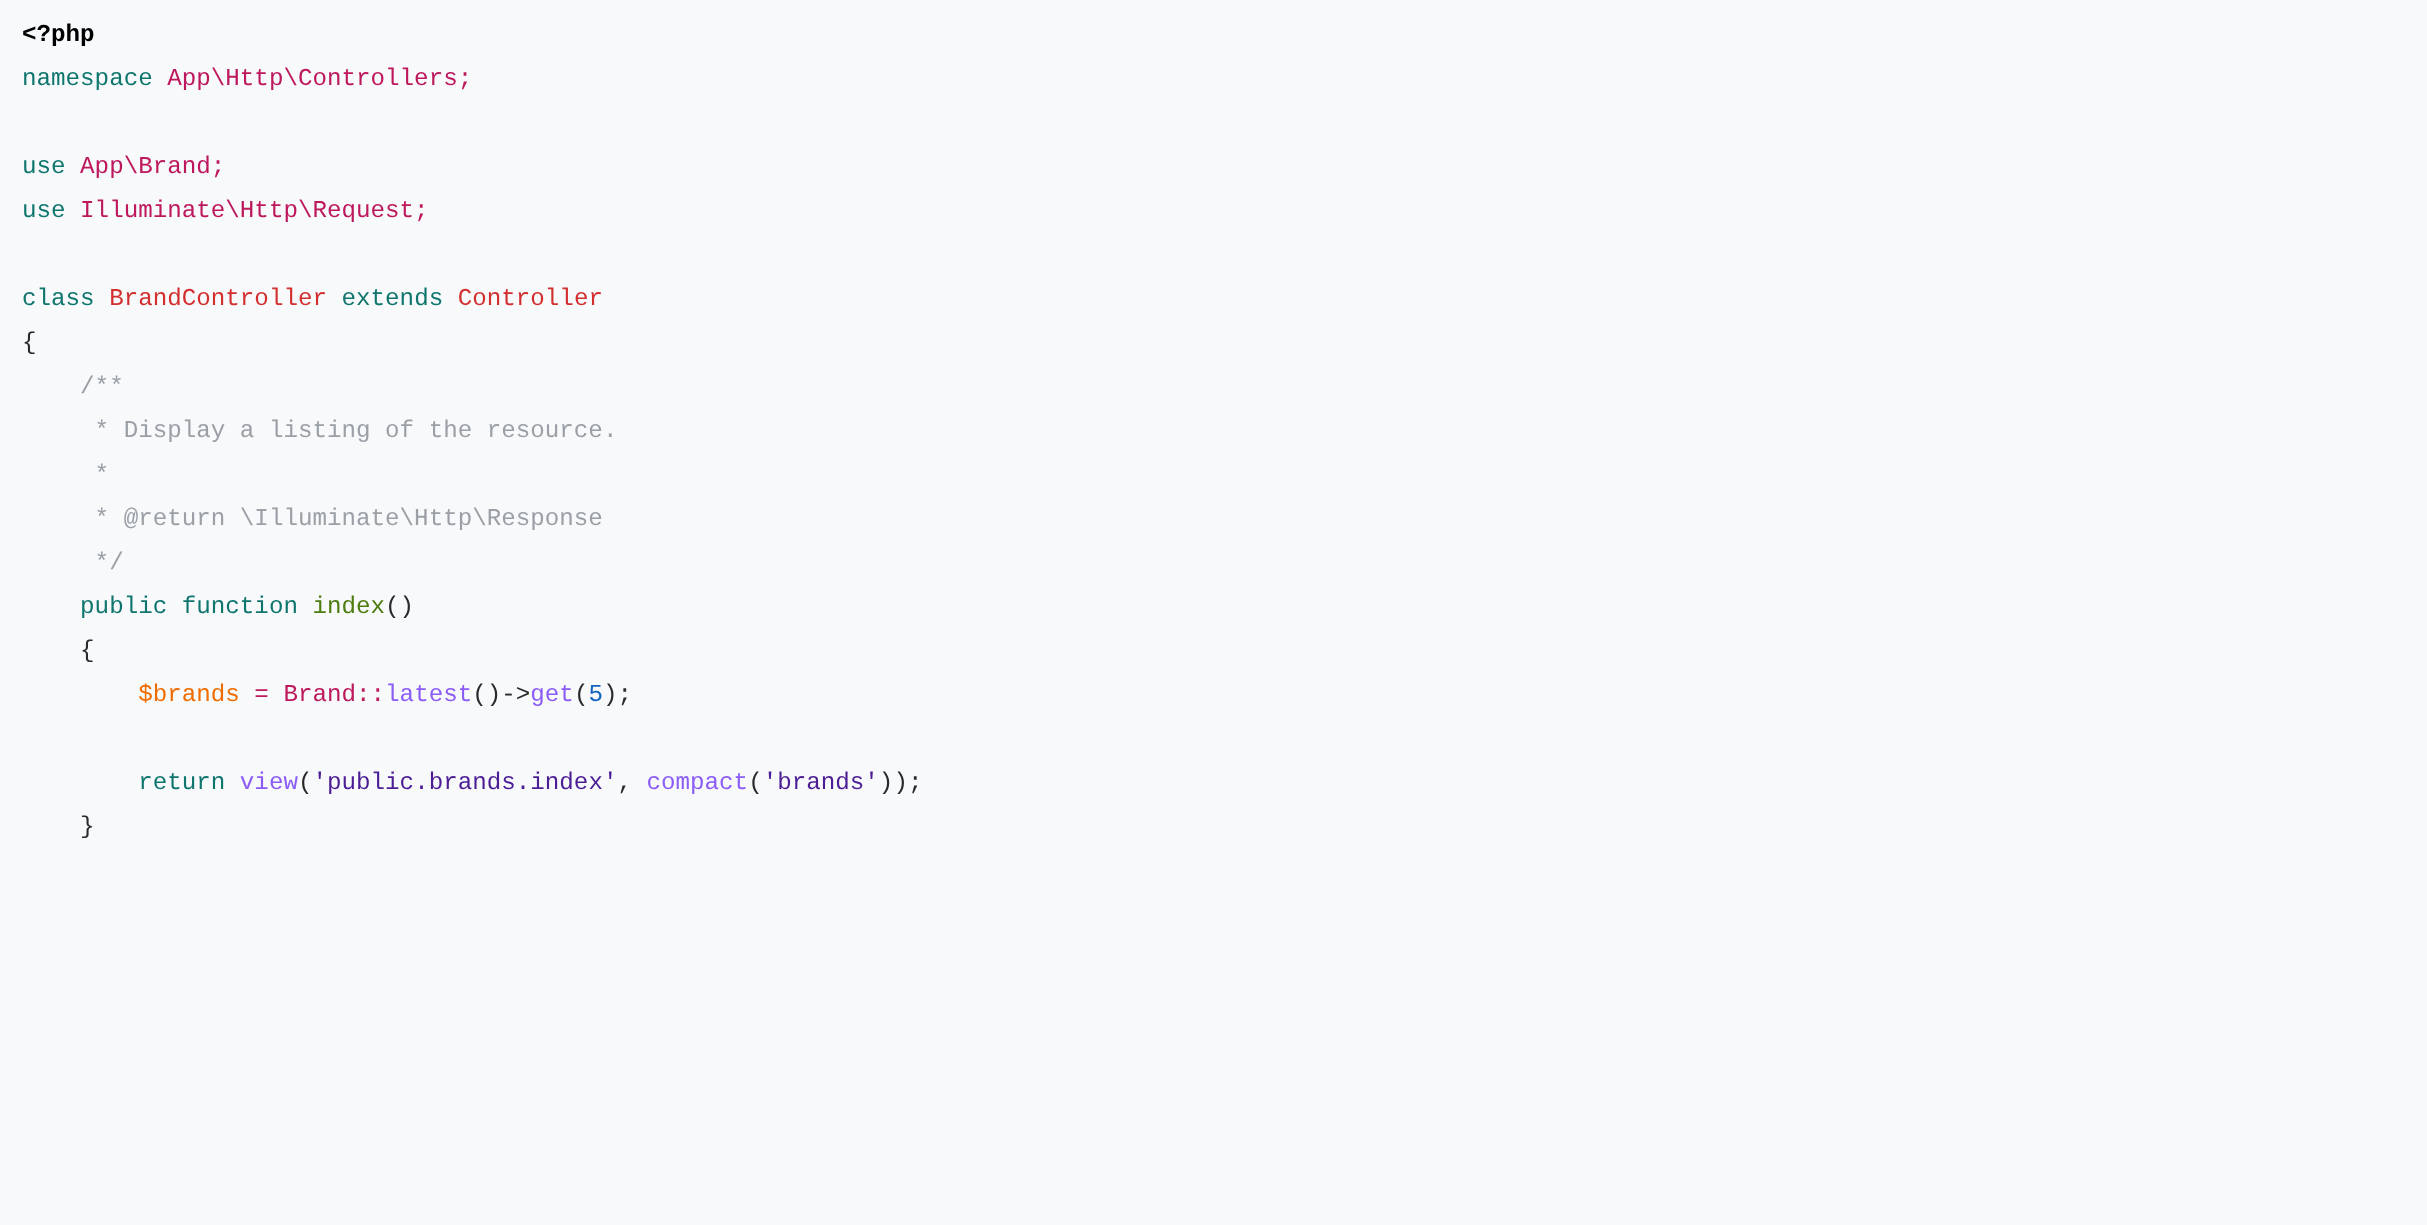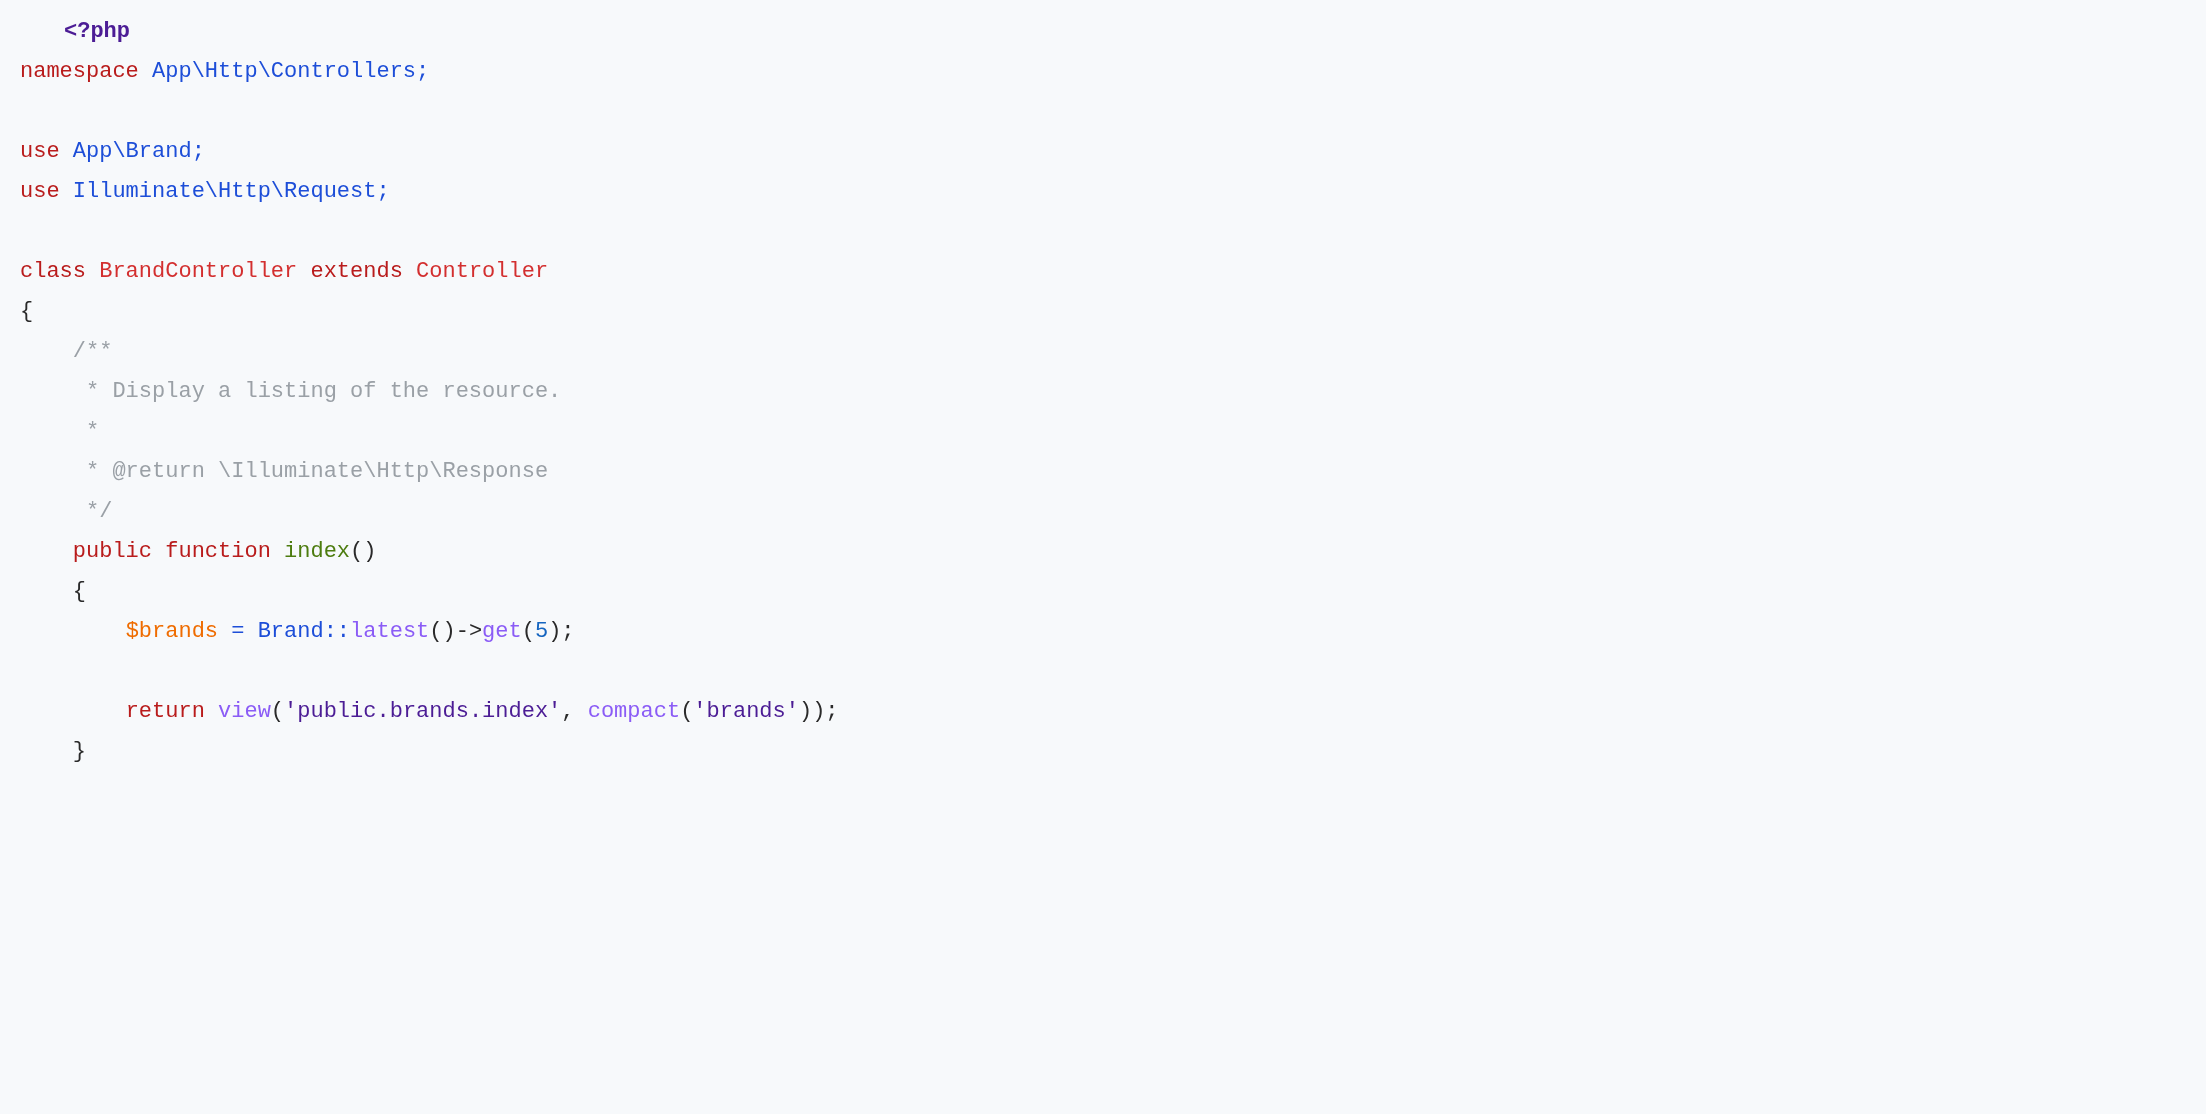--- a/index.html
+++ b/index.html
@@ -14,28 +14,28 @@
     color: #2a2a2a;
   }
   pre.code {
     margin: 0;
     padding: 12px 0 60px 20px;
     font-family: inherit;
     white-space: pre;
     display: block;
   }
   .line { display: block; }
-  .t-open    { color: #4c1d95; font-weight: 700; margin-left: 44px; }
-  .t-kw      { color: #b91c1c; }
+  .t-open    { color: #000000; font-weight: 700; }
+  .t-kw      { color: #0f766e; }
   .t-type    { color: #d32f2f; }
   .t-fn      { color: #4d7c0f; }
   .t-call    { color: #8b5cf6; }
   .t-var     { color: #ef6c00; text-align: right; }
   .t-str     { color: #4c1d95; }
   .t-num     { color: #1565c0; }
   .t-punc    { color: #2a2a2a; }
-  .t-plain   { color: #1d4ed8; }
+  .t-plain   { color: #be185d; }
   .t-comment { color: #9aa0a6; }
 </style>
 </head>
 <body>
 
 <pre class="code" id="code-block"><span class="line"><span class="t-open">&lt;?php</span></span><span class="line"><span class="t-kw">namespace</span><span class="t-plain"> App\Http\Controllers;</span></span><span class="line">&nbsp;</span><span class="line"><span class="t-kw">use</span><span class="t-plain"> App\Brand;</span></span><span class="line"><span class="t-kw">use</span><span class="t-plain"> Illuminate\Http\Request;</span></span><span class="line">&nbsp;</span><span class="line"><span class="t-kw">class</span><span class="t-plain"> </span><span class="t-type">BrandController</span><span class="t-plain"> </span><span class="t-kw">extends</span><span class="t-plain"> </span><span class="t-type">Controller</span></span><span class="line"><span class="t-punc">{</span></span><span class="line"><span class="t-comment">    /**</span></span><span class="line"><span class="t-comment">     * Display a listing of the resource.</span></span><span class="line"><span class="t-comment">     *</span></span><span class="line"><span class="t-comment">     * @return \Illuminate\Http\Response</span></span><span class="line"><span class="t-comment">     */</span></span><span class="line"><span class="t-plain">    </span><span class="t-kw">public</span><span class="t-plain"> </span><span class="t-kw">function</span><span class="t-plain"> </span><span class="t-fn">index</span><span class="t-punc">()</span></span><span class="line"><span class="t-plain">    </span><span class="t-punc">{</span></span><span class="line"><span class="t-plain">        </span><span class="t-var">$brands</span><span class="t-plain"> = Brand::</span><span class="t-call">latest</span><span class="t-punc">()-&gt;</span><span class="t-call">get</span><span class="t-punc">(</span><span class="t-num">5</span><span class="t-punc">);</span></span><span class="line">&nbsp;</span><span class="line"><span class="t-plain">        </span><span class="t-kw">return</span><span class="t-plain"> </span><span class="t-call">view</span><span class="t-punc">(</span><span class="t-str">'public.brands.index'</span><span class="t-punc">, </span><span class="t-call">compact</span><span class="t-punc">(</span><span class="t-str">'brands'</span><span class="t-punc">));</span></span><span class="line"><span class="t-plain">    </span><span class="t-punc">}</span></span></pre>
 
 </body></html>

